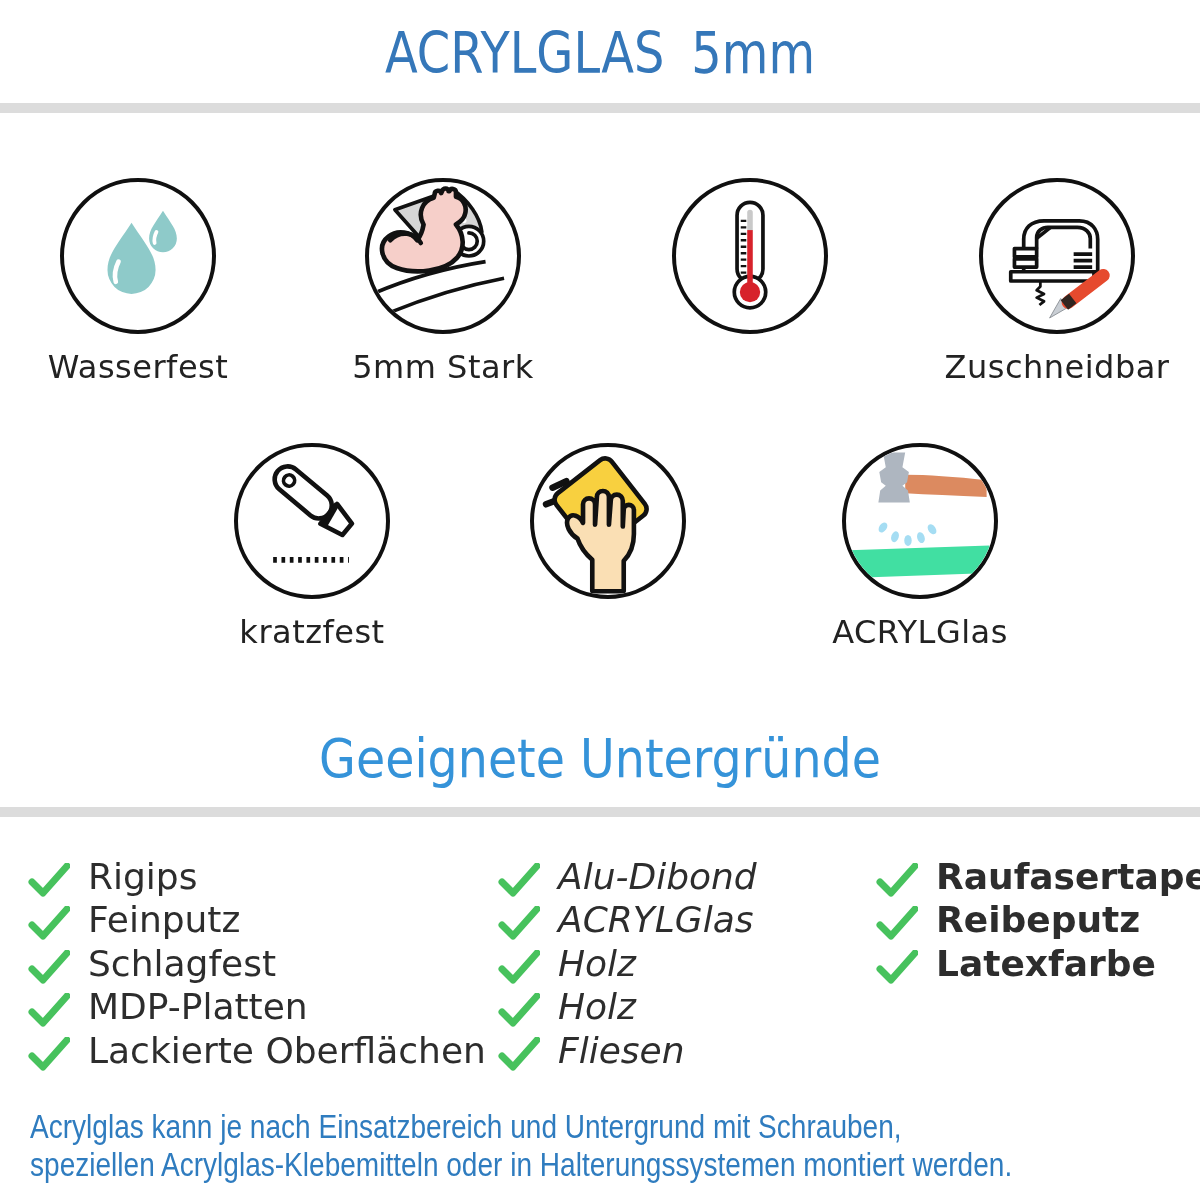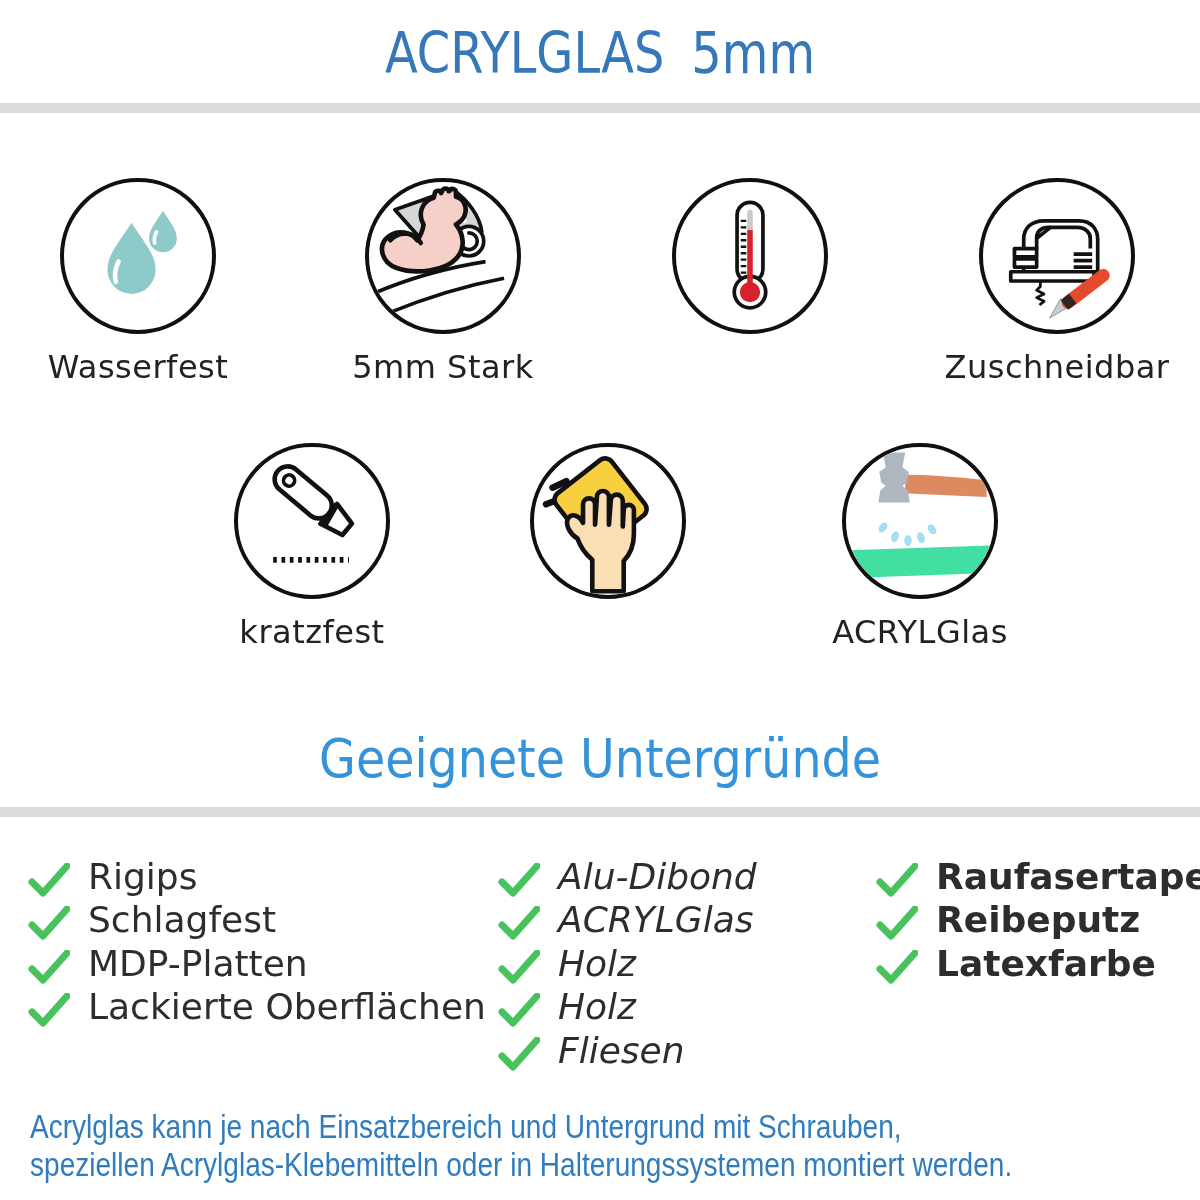--- a/index.html
+++ b/index.html
@@ -168,20 +168,26 @@
       <li>
           <svg viewBox="0 0 42 34">
             <path d="M4,19 L15,30 L39,3" fill="none" stroke="#47c25d" stroke-width="7" stroke-linecap="round" stroke-linejoin="round"></path>
           </svg>
           <span>Rigips</span>
         </li>
       <li>
           <svg viewBox="0 0 42 34">
             <path d="M4,19 L15,30 L39,3" fill="none" stroke="#47c25d" stroke-width="7" stroke-linecap="round" stroke-linejoin="round"></path>
           </svg>
+          <span>Feinputz</span>
+        </li>
+      <li>
+          <svg viewBox="0 0 42 34">
+            <path d="M4,19 L15,30 L39,3" fill="none" stroke="#47c25d" stroke-width="7" stroke-linecap="round" stroke-linejoin="round"></path>
+          </svg>
           <span>Schlagfest</span>
         </li>
       <li>
           <svg viewBox="0 0 42 34">
             <path d="M4,19 L15,30 L39,3" fill="none" stroke="#47c25d" stroke-width="7" stroke-linecap="round" stroke-linejoin="round"></path>
           </svg>
           <span>MDP-Platten</span>
         </li>
       <li>
           <svg viewBox="0 0 42 34">

